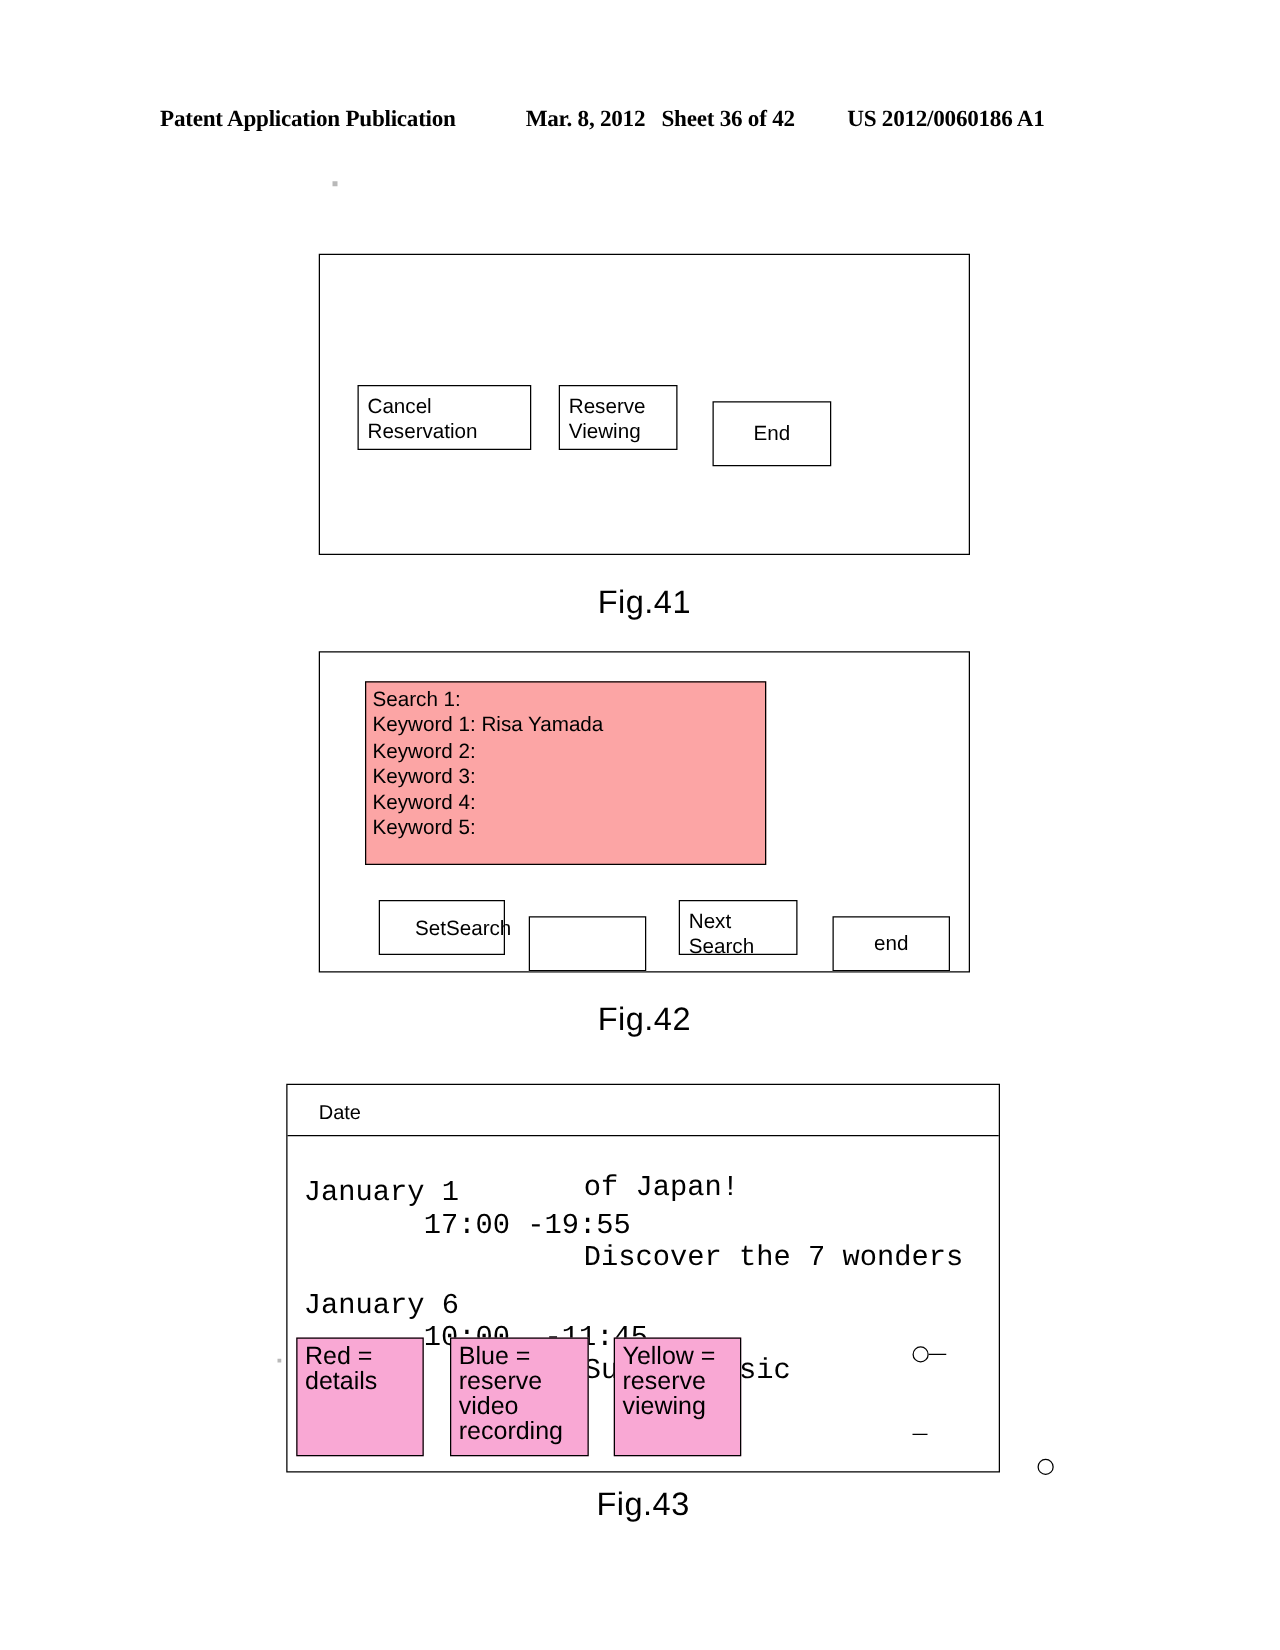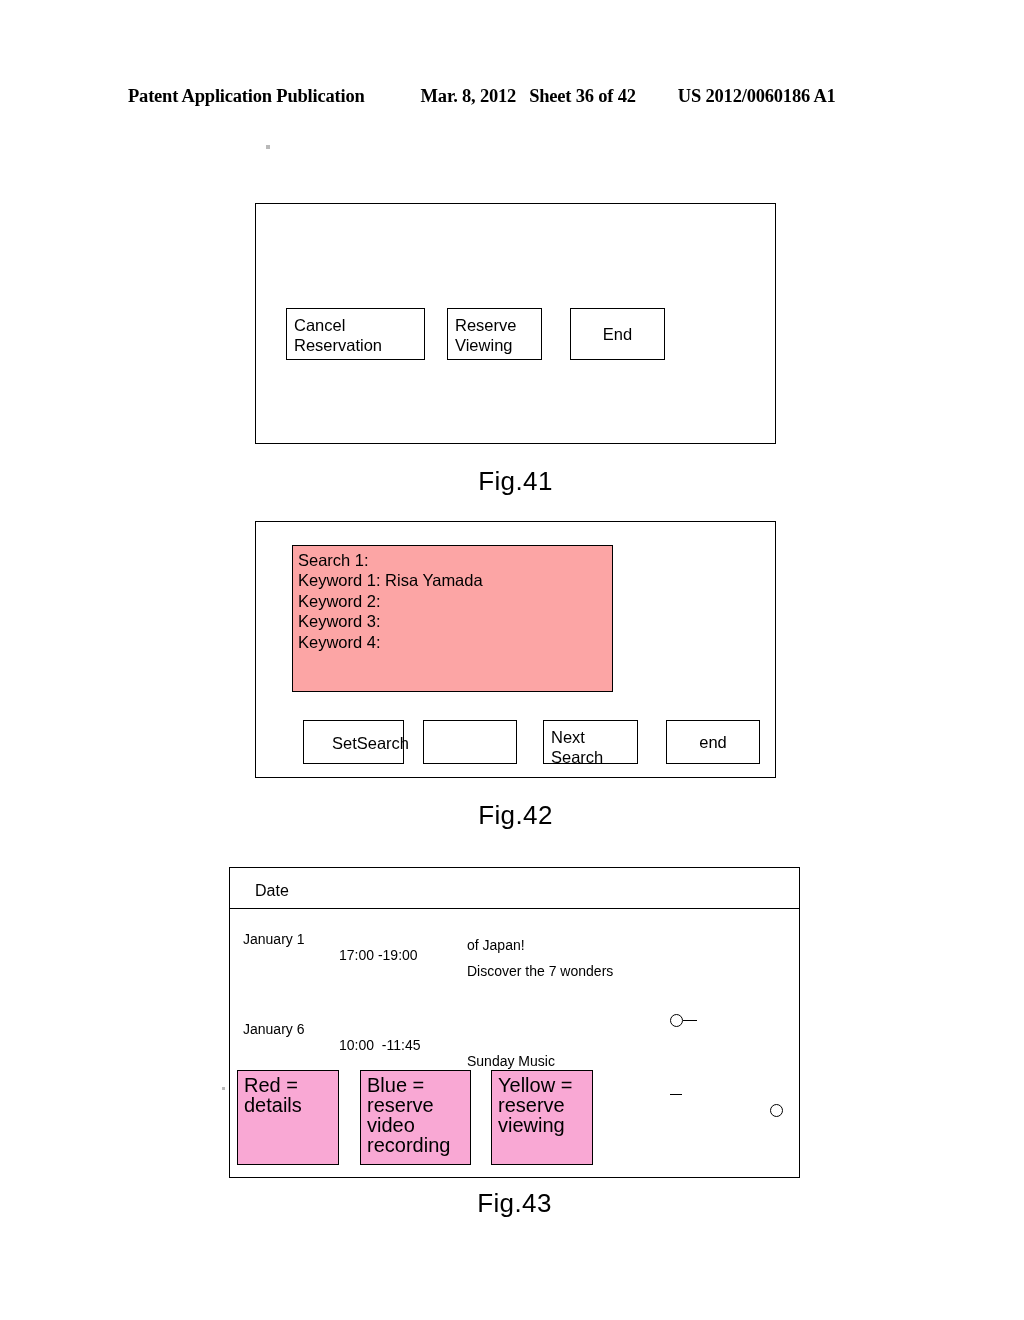--- a/index.html
+++ b/index.html
@@ -72,20 +72,21 @@
     white-space: pre-line;
   }
   .btn.pad {
     padding: 6px 0 0 7px;
   }
   .btn.center {
     display: flex;
     align-items: center;
     justify-content: center;
     text-align: center;
+    margin-top: 13px;
   }
 
   
   #fig41-frame { left: 255px; top: 203px; width: 521px; height: 241px; }
   #fig41-btn-cancel   { left: 286px; top: 308px; width: 139px; height: 52px; }
   #fig41-btn-reserve  { left: 447px; top: 308px; width: 95px;  height: 52px; }
   #fig41-btn-end      { left: 570px; top: 308px; width: 95px;  height: 52px; }
   #fig41-caption { left: 255px; top: 466px; width: 521px; }
 
   
@@ -137,22 +138,23 @@
     position: absolute; left: 148px; top: 3px;
   }
   .tbl-rule {
     position: absolute;
     left: 1px; top: 41px; width: 569px; height: 0;
     border-top: 1.5px solid #000;
   }
   .tbl-row {
     position: absolute;
     left: 0; width: 465px;
-    font-size: 14px;
+    font-size: 23px;
     white-space: pre;
+    font-family: Liberation Mono, monospace;
   }
   .tbl-row .c-date { position: absolute; left: 14px; }
   .tbl-row .c-time { position: absolute; left: 110px; }
   .tbl-row .c-prog { position: absolute; left: 238px; }
   .tbl-row .c-prog2 { position: absolute; left: 238px; top: 22px; }
   .tbl-row .c-present { position: absolute; left: 418px; }
   .tbl-row .c-reserve { position: absolute; left: 518px; }
   .sym-circle {
     display: inline-block;
     width: 13px; height: 13px;
@@ -220,20 +222,21 @@
 <div class="fig-caption" id="fig41-caption">Fig.41</div>
 
 <div class="frame" id="fig42-frame"></div>
 
 <div id="fig42-listbox">
   <div class="ln">Search 1:</div>
   <div class="ln">Keyword 1: Risa Yamada</div>
   <div class="ln">Keyword 2:</div>
   <div class="ln">Keyword 3:</div>
   <div class="ln">Keyword 4:</div>
+  <div class="ln">Keyword 5:</div>
 </div>
 
 <div class="btn" id="fig42-btn-setsearch">
   <span class="overflow-label">SetSearch</span>
 </div>
 
 <div class="btn center" id="fig42-btn-blank"></div>
 
 <div class="btn pad" id="fig42-btn-next">Next
 Search</div>
@@ -246,21 +249,21 @@
 
 <div id="fig43-table">
 
   <div class="tbl-header">
     <span class="th-date">Date</span>
   </div>
   <div class="tbl-rule"></div>
 
   <div class="tbl-row" id="fig43-row1">
     <span class="c-date">January 1</span>
-    <span class="c-time">17:00 -19:00</span>
+    <span class="c-time">17:00 -19:55</span>
     <span class="c-prog">Discover the 7 wonders</span>
     <span class="c-prog2">of Japan!</span>
     <span class="c-present">
       <span class="sym-circle"></span><span class="sym-dash"></span>
     </span>
     <span class="c-reserve"></span>
   </div>
 
 
   <div class="tbl-row" id="fig43-row3">

